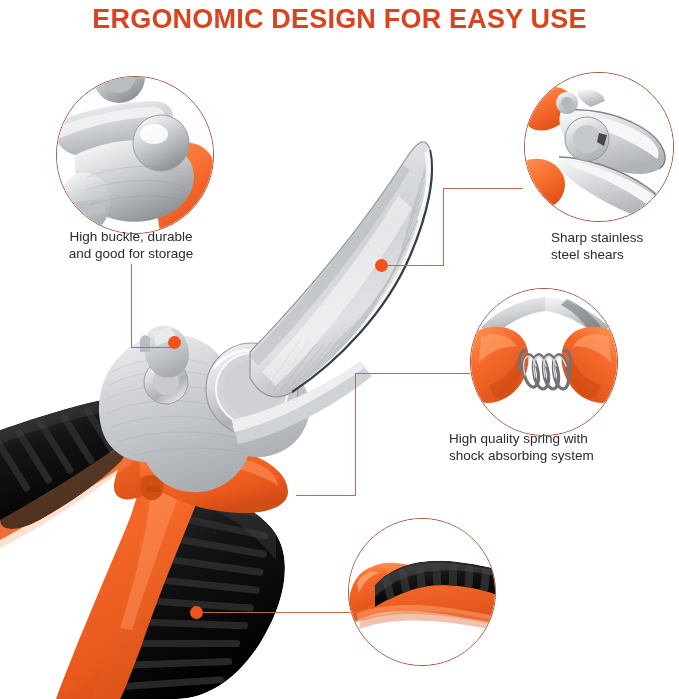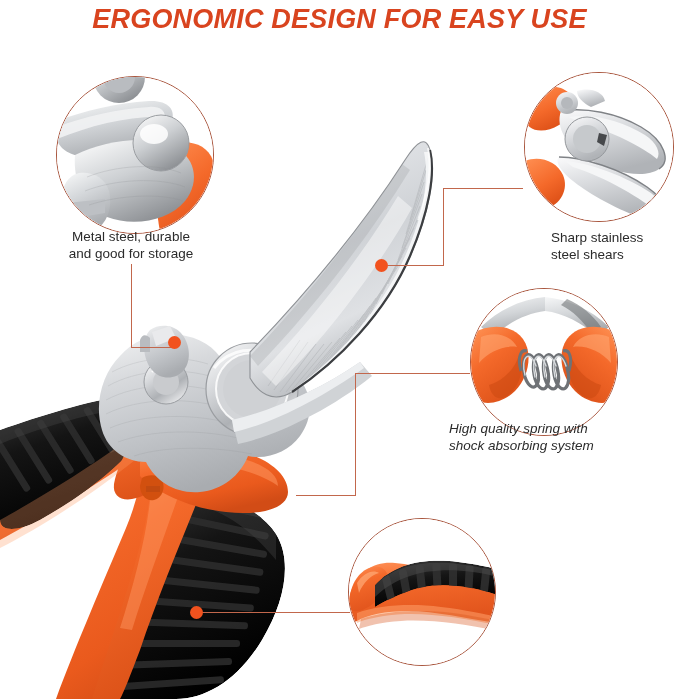--- a/index.html
+++ b/index.html
@@ -24,21 +24,20 @@
     top: 4px;
     left: 0;
     width: 679px;
     text-align: center;
     font-size: 27px;
     font-weight: 700;
     letter-spacing: 0.2px;
     color: #d9441f;
     font-family: "Liberation Sans", sans-serif;
     white-space: nowrap;
-    font-style: italic;
   }
 
   
   .callout-circle {
     position: absolute;
     border-radius: 50%;
     border: 1px solid #a8543c;
     background: #ffffff;
     overflow: hidden;
     box-sizing: border-box;
@@ -351,21 +350,21 @@
       <circle cx="62" cy="0" r="26" fill="url(#mb2)"></circle>
       <circle cx="62" cy="0" r="16" fill="#b9bcc0"></circle>
 
       <g opacity="0.3" stroke="#8e9194" stroke-width="0.8" fill="none">
         <path d="M30 100 C 60 88, 100 86, 124 96"></path>
         <path d="M28 114 C 58 102, 102 100, 128 110"></path>
         <path d="M32 128 C 62 118, 104 116, 126 124"></path>
       </g>
     </svg>
   </div>
-  <div class="caption center" style="left:36px; top:228px; width:190px;">Metal steel,  durable
+  <div class="caption center" style="left:36px; top:228px; width:190px;">High buckle,  durable
 and good for storage</div>
 
   <div class="callout-circle" style="left:524px; top:72px; width:150px; height:150px;">
     <svg width="150" height="150" viewBox="0 0 150 150" xmlns="http://www.w3.org/2000/svg">
       <defs>
         <linearGradient id="ss1" x1="0" y1="0" x2="0.4" y2="1">
           <stop offset="0%" stop-color="#fbfbfc"></stop>
           <stop offset="40%" stop-color="#dcdee1"></stop>
           <stop offset="100%" stop-color="#b0b3b7"></stop>
         </linearGradient>
@@ -454,21 +453,21 @@
       <g fill="none" stroke="#d7dadd" stroke-width="1.4" stroke-linecap="round">
         <path d="M54 86 C 49 68, 59 59, 65 77"></path>
         <path d="M64 88 C 59 68, 69 59, 75 77"></path>
         <path d="M74 88 C 69 68, 79 59, 85 77"></path>
         <path d="M84 88 C 79 68, 89 59, 95 77"></path>
       </g>
       <path d="M50 82 C 46 68, 50 60, 56 62" fill="none" stroke="#6f7276" stroke-width="3"></path>
       <path d="M98 82 C 102 68, 98 60, 92 62" fill="none" stroke="#6f7276" stroke-width="3"></path>
     </svg>
   </div>
-  <div class="caption left" style="left:449px; top:420px; width:215px;font-style:italic;">High quality spring with
+  <div class="caption left" style="left:449px; top:430px; width:215px;">High quality spring with
 shock absorbing system</div>
 
   <div class="callout-circle" style="left:348px; top:518px; width:148px; height:148px;">
     <svg width="148" height="148" viewBox="0 0 148 148" xmlns="http://www.w3.org/2000/svg">
       <defs>
         <linearGradient id="hOrange" x1="0" y1="0" x2="0.3" y2="1">
           <stop offset="0%" stop-color="#ff9259"></stop>
           <stop offset="40%" stop-color="#f4692a"></stop>
           <stop offset="100%" stop-color="#e2551d"></stop>
         </linearGradient>

